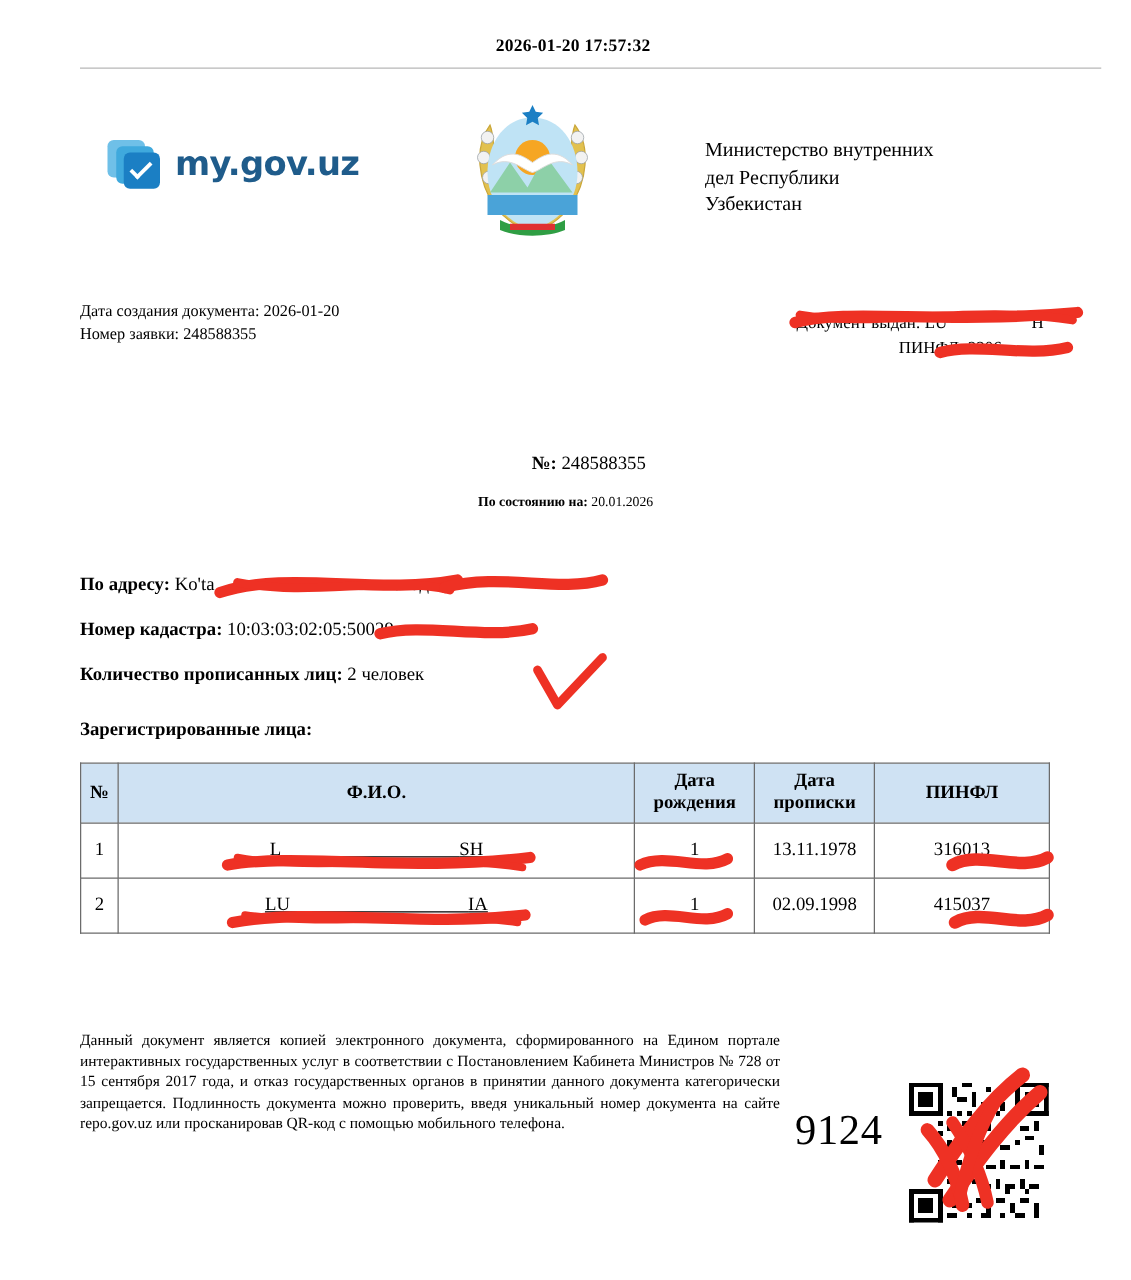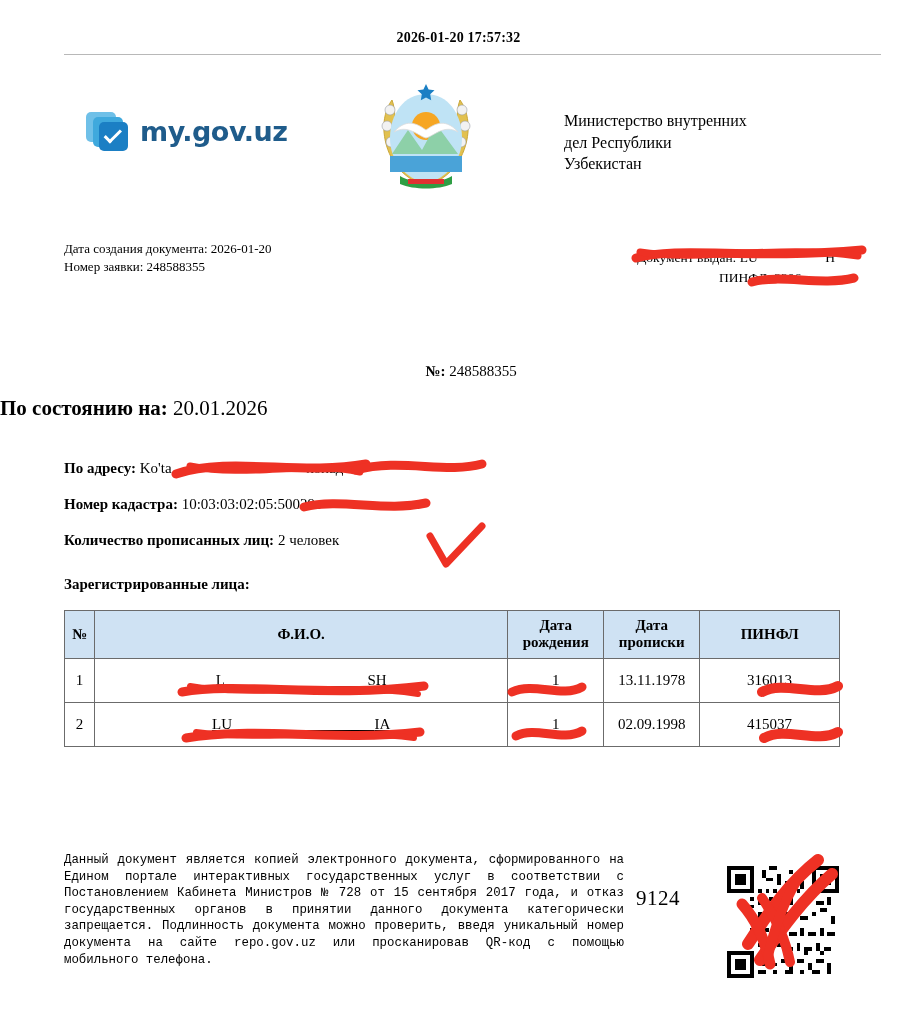--- a/index.html
+++ b/index.html
@@ -132,22 +132,22 @@
     position: absolute;
     top: 363px; left: 0; right: 0;
     text-align: center;
     font-size: 15px;
     margin-left: 37px;
   }
   .subnum b { font-weight: bold; }
   .asof {
     position: absolute;
     top: 396px; left: 0; right: 0;
-    text-align: left;
-    font-size: 21px;
+    text-align: center;
+    font-size: 11px;
   }
   .asof b { font-weight: bold; }
 
   
   .fields { position: absolute; left: 64px; top: 460px; width: 780px; }
   .field { position: relative; font-size: 15px; margin-bottom: 19px; }
   .field b { font-weight: bold; }
   .reg-head {
     position: absolute; left: 64px; top: 576px;
     font-size: 15px; font-weight: bold;
@@ -179,31 +179,31 @@
   td.fio { text-align: center; position: relative; text-decoration: underline; }
   .col-n { width: 30px; }
   .col-fio { width: 414px; }
   .col-bd { width: 96px; }
   .col-rd { width: 96px; }
   .col-pinfl { width: 140px; }
 
   
   .footer {
     position: absolute;
-    left: 64px; top: 852px;
+    left: 64px; top: 824px;
     width: 560px;
     font-size: 12.4px;
     line-height: 1.34;
     text-align: justify;
-    font-family: Liberation Mono, monospace;
+    font-family: Liberation Serif, serif;
   }
   .docnum {
     position: absolute;
     left: 636px; top: 886px;
-    font-size: 21px;
+    font-size: 34px;
     font-family: "Liberation Serif", serif;
     letter-spacing: 0.5px;
   }
   .qr {
     position: absolute;
     right: 66px; top: 866px;
     width: 112px; height: 112px;
   }
 
   

